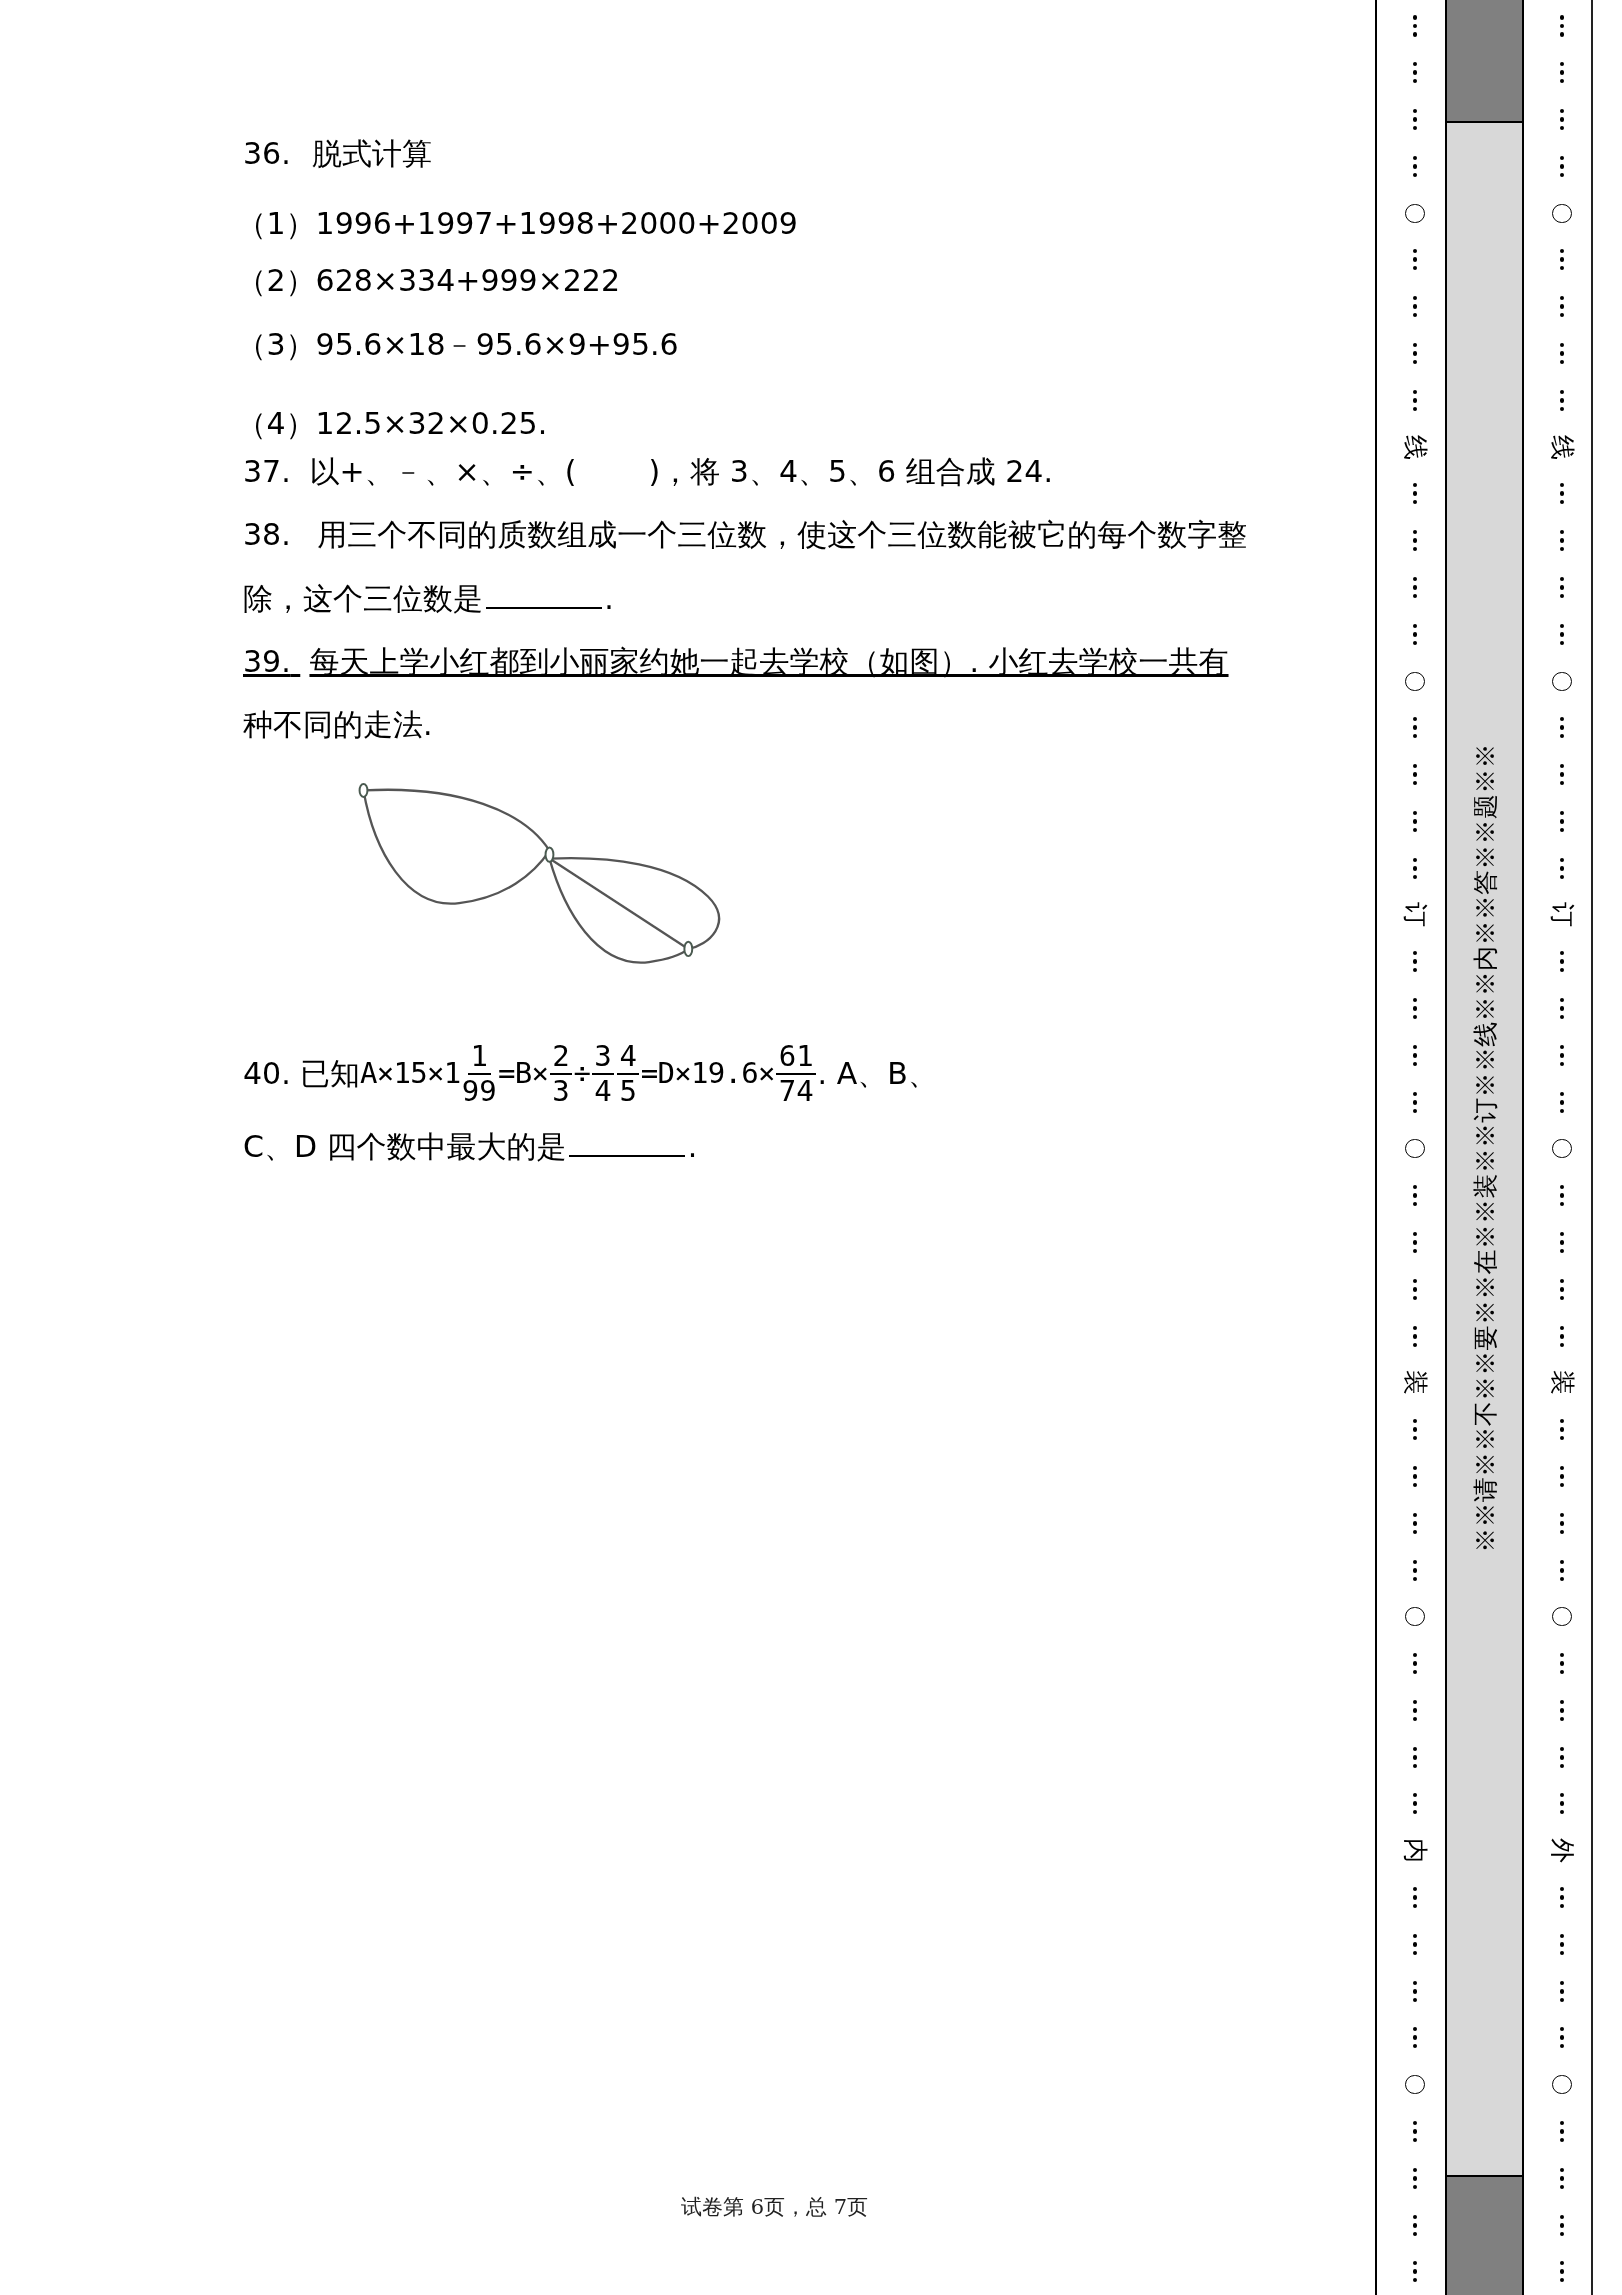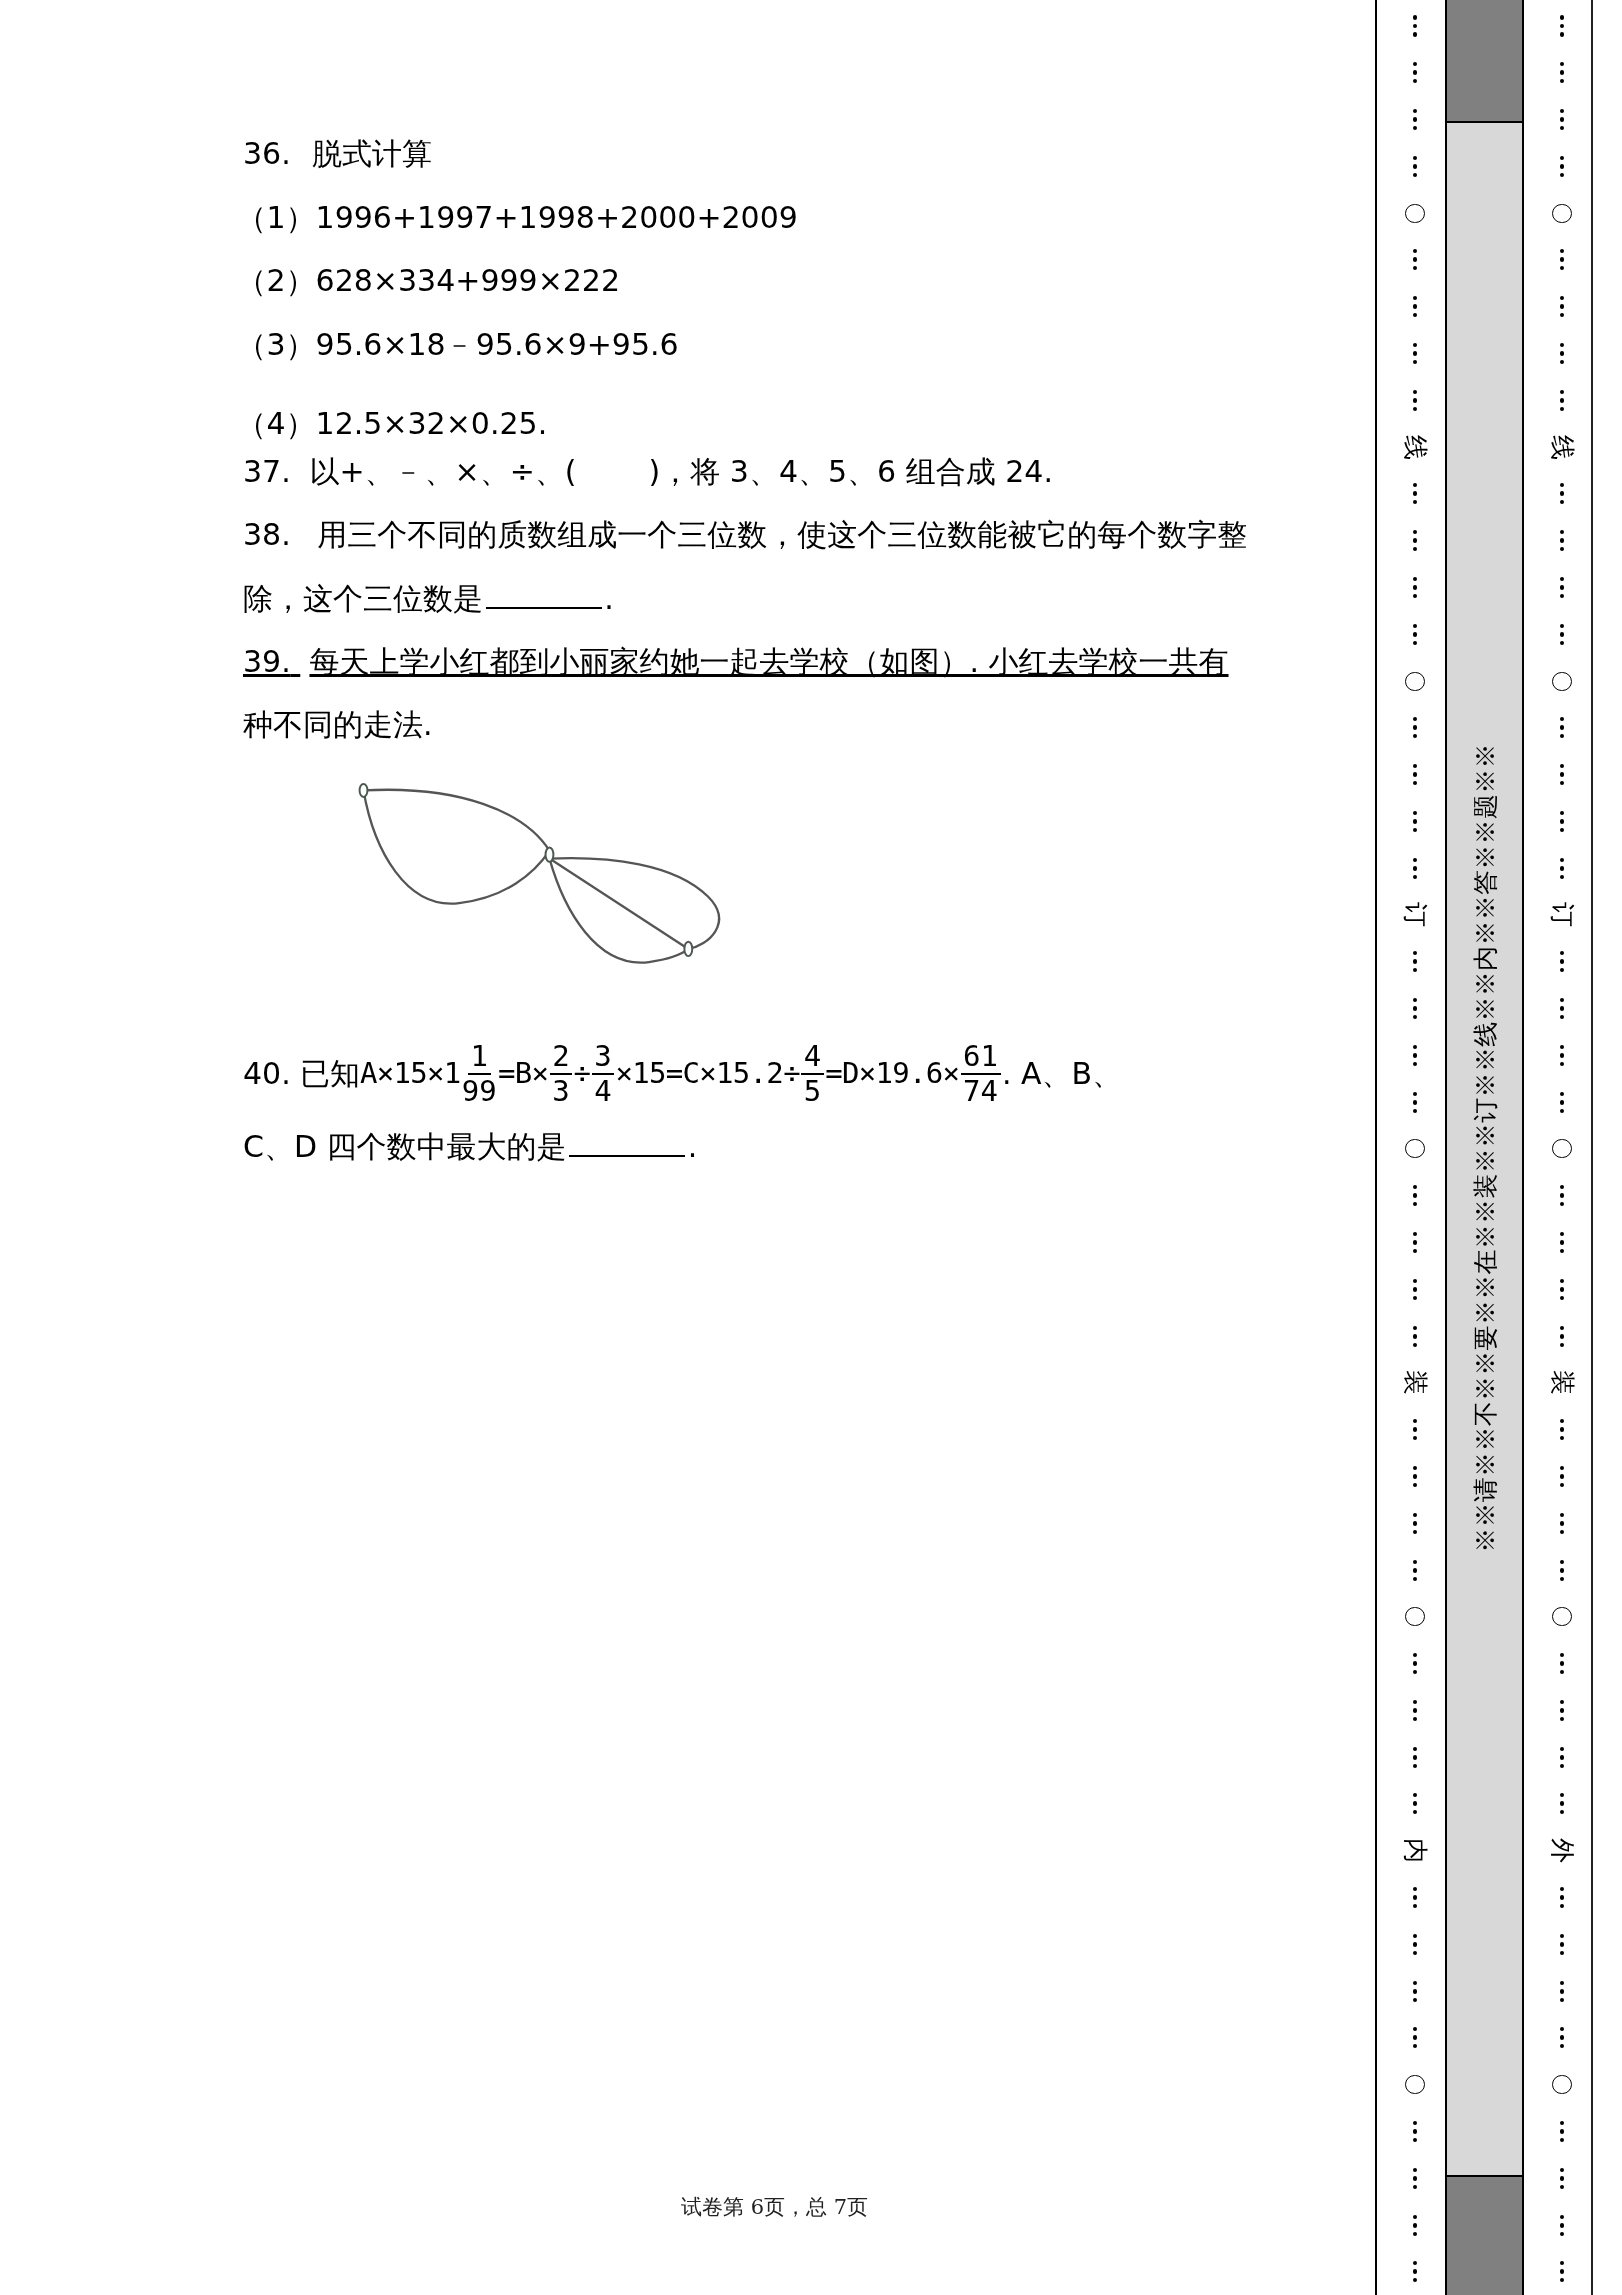--- a/index.html
+++ b/index.html
@@ -38,21 +38,21 @@
 </style>
 </head>
 <body>
 
 <div class="content">
 
   <div class="line" style="top:134px;">
     <span>36.</span>
     <span style="margin-left:11.8px;">脱式计算</span>
   </div>
-  <div class="line" style="top:198px; left:-6.5px;">
+  <div class="line" style="top:204px; left:-6.5px;">
     <span>（1）</span><span>1996+1997+1998+2000+2009</span>
   </div>
   <div class="line" style="top:261px; left:-6.5px;">
     <span>（2）</span><span>628×334+999×222</span>
   </div>
   <div class="line" style="top:325px; left:-6.5px;">
     <span>（3）</span><span>95.6×18﹣95.6×9+95.6</span>
   </div>
   <div class="line" style="top:404px; left:-6.5px;">
     <span>（4）</span><span>12.5×32×0.25.</span>
@@ -90,21 +90,20 @@
     <span class="mono">=B×</span>
     <span class="frac">
         <span class="num">2</span>
         <span>3</span>
       </span>
     <span class="mono">÷</span>
     <span class="frac">
         <span class="num">3</span>
         <span>4</span>
       </span>
-    <span class="mono">×15=C×15.2÷</span>
     <span class="frac">
         <span class="num">4</span>
         <span>5</span>
       </span>
     <span class="mono">=D×19.6×</span>
     <span class="frac">
         <span class="num">61</span>
         <span>74</span>
       </span>
     <span>. A、B、</span>

